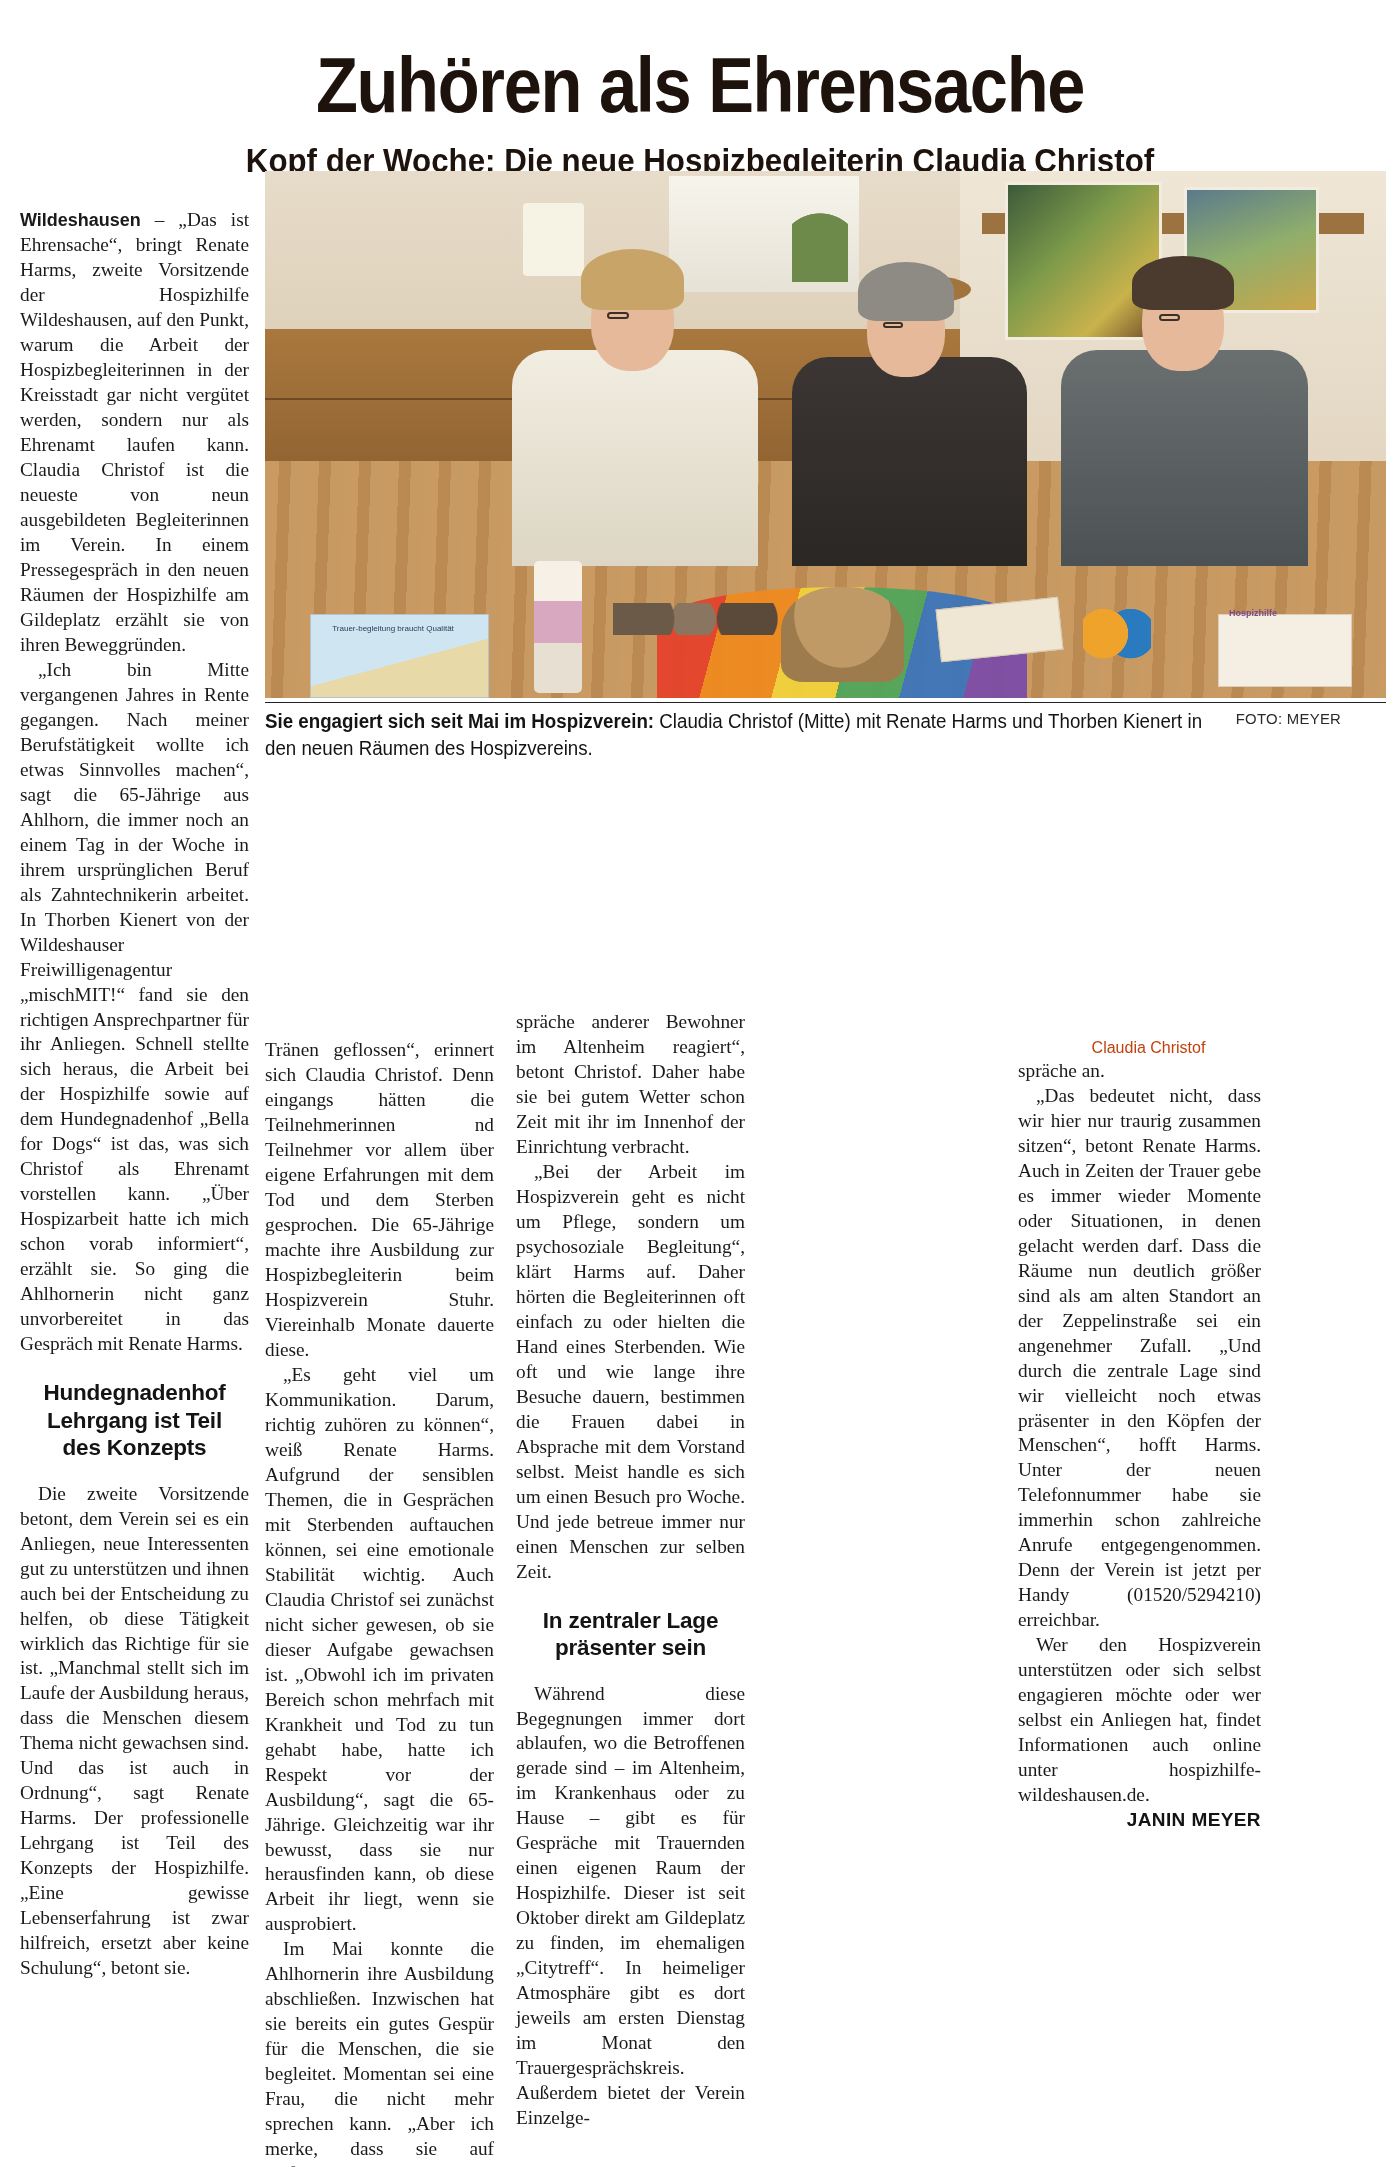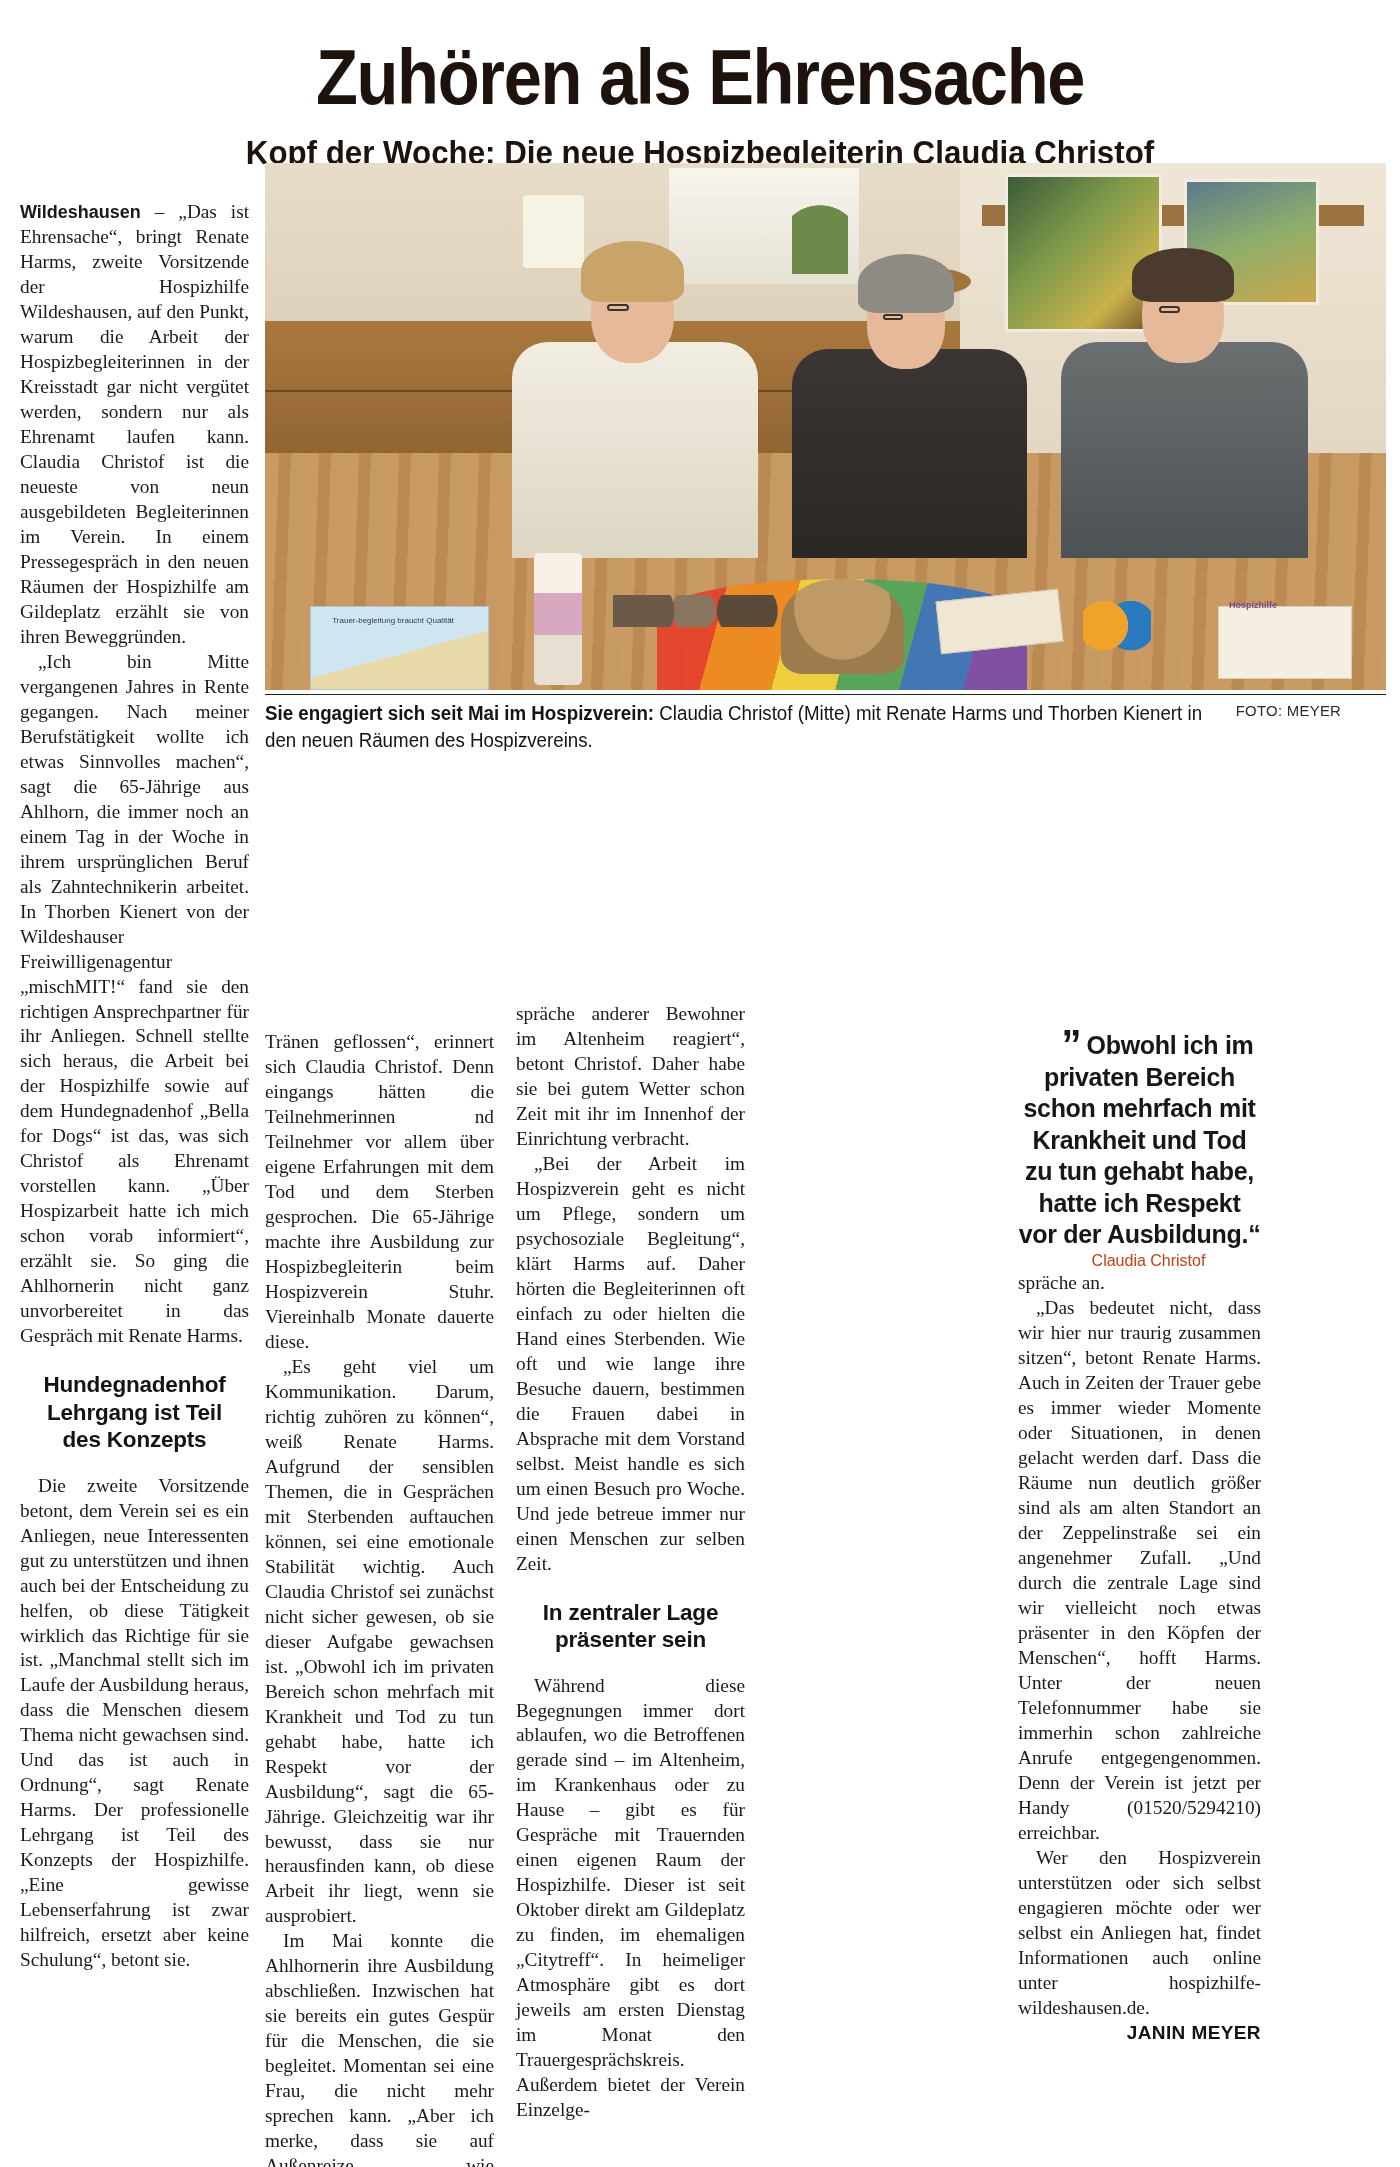--- a/index.html
+++ b/index.html
@@ -12,20 +12,21 @@
     color: #1a1a1a;
     position: relative;
     overflow: hidden;
   }
 
   .page {
     position: relative;
     width: 1400px;
     height: 1726px;
     padding: 0;
+    margin-top: 8px;
   }
 
   
   .headline {
     text-align: center;
     font-family: "Liberation Sans", sans-serif;
     font-weight: bold;
     font-size: 78px;
     letter-spacing: -1.5px;
     color: #1d120c;
@@ -351,21 +352,20 @@
 
       <div class="subhead">
         <span>In zentraler Lage</span><br>
         <span>präsenter sein</span>
       </div>
 
       <p>Während diese Begegnungen immer dort ablaufen, wo die Betroffenen gerade sind – im Altenheim, im Krankenhaus oder zu Hause – gibt es für Gespräche mit Trauernden einen eigenen Raum der Hospizhilfe. Dieser ist seit Oktober direkt am Gildeplatz zu finden, im ehemaligen „Citytreff“. In heimeliger Atmosphäre gibt es dort jeweils am ersten Dienstag im Monat den Trauergesprächskreis. Außerdem bietet der Verein Einzelge-</p>
     </div>
 
     <div class="col col5">
-      <p class="pullquote"><span class="qmark">”</span><span>Obwohl ich im privaten Bereich schon mehrfach mit Krankheit und Tod zu tun gehabt habe, hatte ich Respekt vor der Ausbildung.“</span></p>
       <p class="quote-attrib">Claudia Christof</p>
 
       <p class="nofirst">spräche an.</p>
       <p>„Das bedeutet nicht, dass wir hier nur traurig zusammen sitzen“, betont Renate Harms. Auch in Zeiten der Trauer gebe es immer wieder Momente oder Situationen, in denen gelacht werden darf. Dass die Räume nun deutlich größer sind als am alten Standort an der Zeppelinstraße sei ein angenehmer Zufall. „Und durch die zentrale Lage sind wir vielleicht noch etwas präsenter in den Köpfen der Menschen“, hofft Harms. Unter der neuen Telefonnummer habe sie immerhin schon zahlreiche Anrufe entgegengenommen. Denn der Verein ist jetzt per Handy (01520/5294210) erreichbar.</p>
       <p>Wer den Hospizverein unterstützen oder sich selbst engagieren möchte oder wer selbst ein Anliegen hat, findet Informationen auch online unter hospizhilfe-wildeshausen.de.</p>
       <p class="author">JANIN MEYER</p>
     </div>
 
   </div>
 </div>

